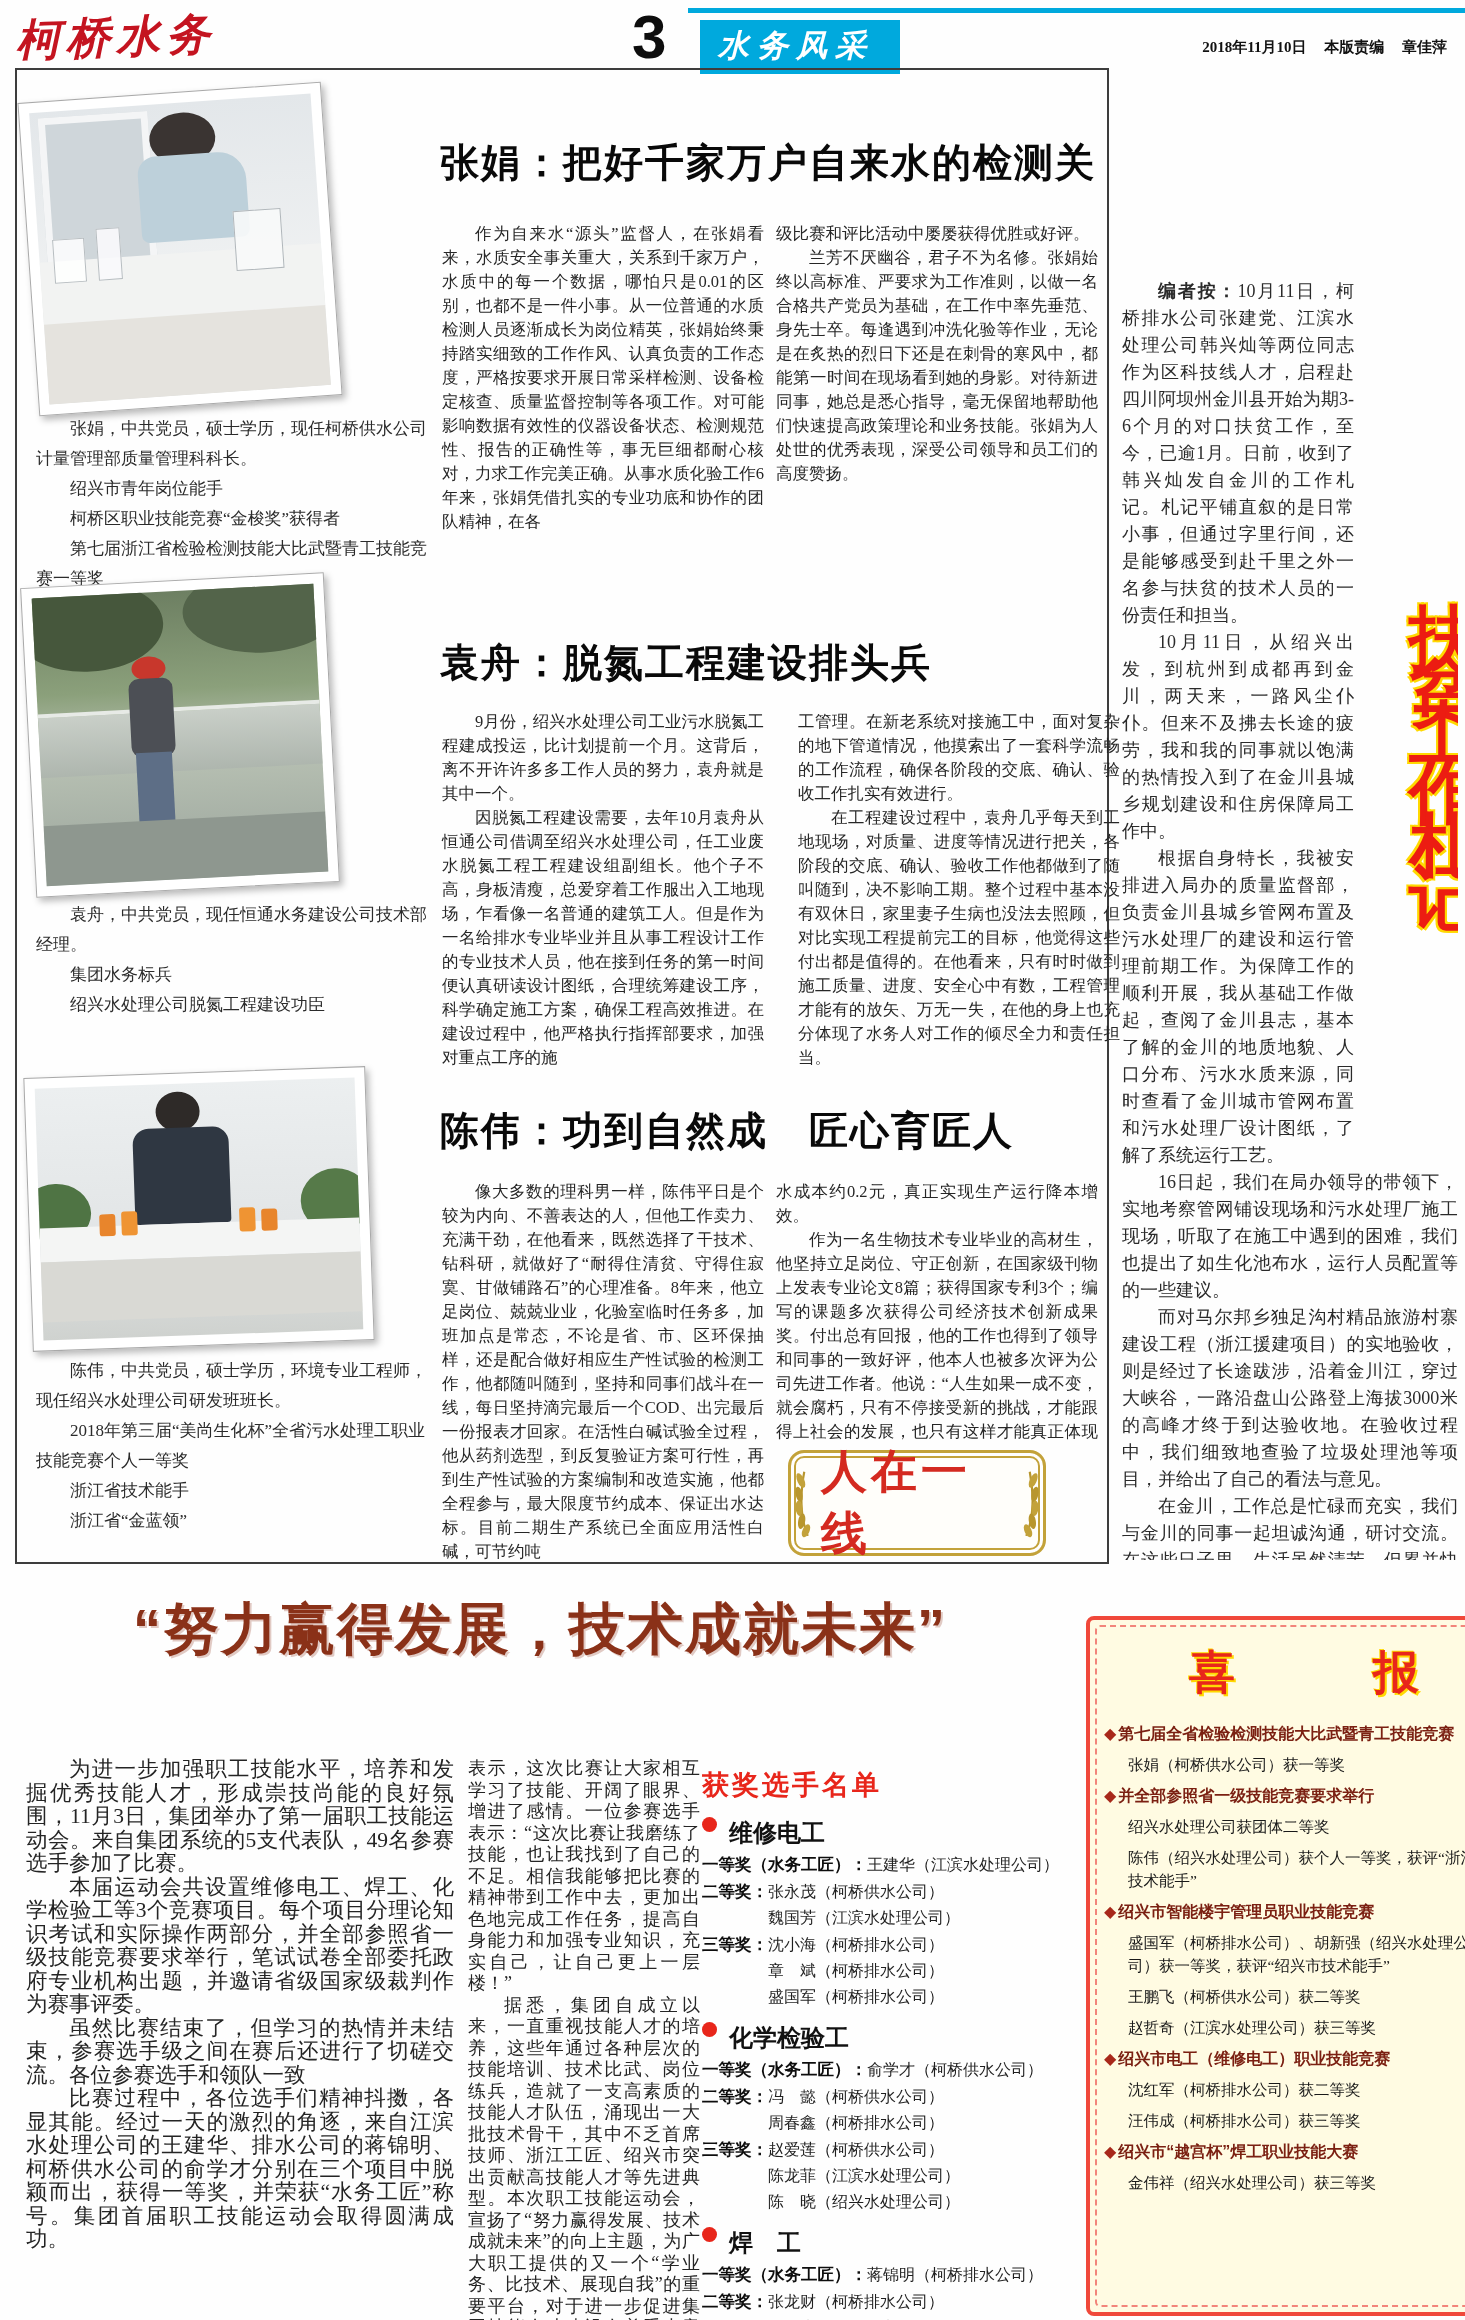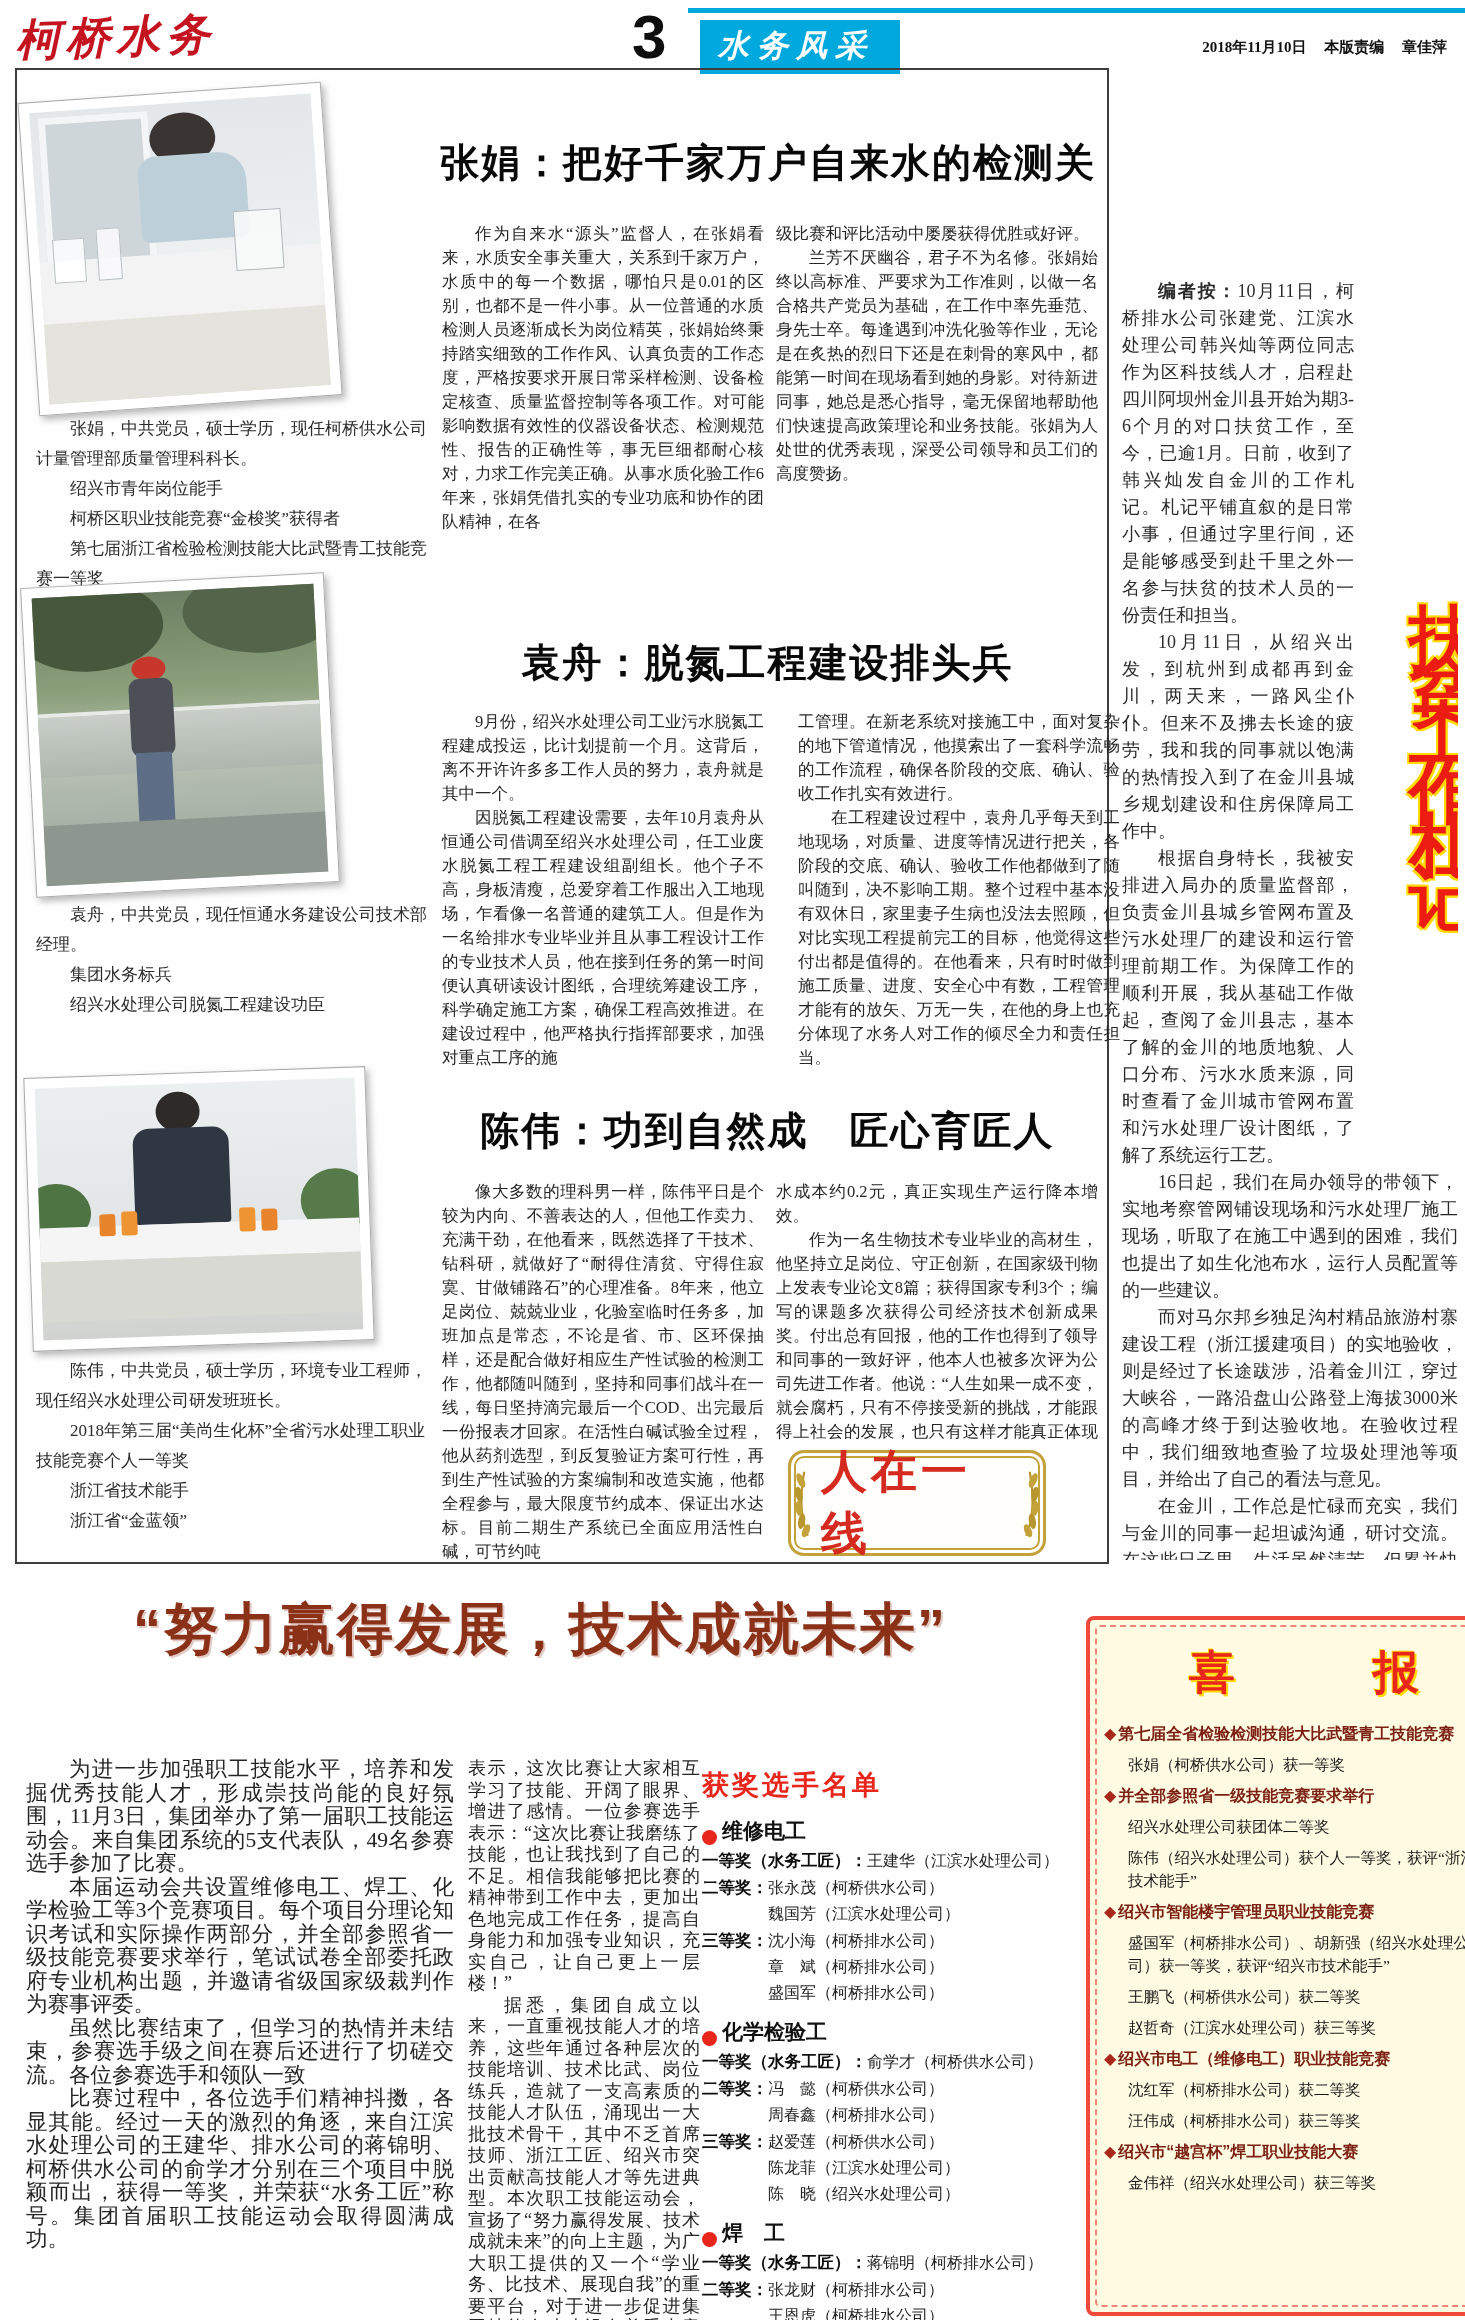--- a/index.html
+++ b/index.html
@@ -18,21 +18,21 @@
   .dateline span{margin-left:14px;}
 
   
   .main-box{position:absolute;left:15px;top:68px;width:1090px;height:1492px;border:2px solid #3d3d3d;}
 
   
   .photo{position:absolute;background:#fff;border:1px solid #a9a9a9;box-shadow:3px 4px 7px rgba(0,0,0,.28);padding:10px;}
   .scene{position:relative;width:100%;height:100%;overflow:hidden;}
   .abs{position:absolute;}
 
-  .atitle{position:absolute;left:440px;width:655px;text-align:center;font-weight:bold;color:#090909;
+  .atitle{position:absolute;left:440px;width:655px;font-weight:bold;color:#090909;
           font-size:39px;font-family:"Liberation Sans","DejaVu Sans",sans-serif;letter-spacing:2px;white-space:nowrap;}
   .tcol{position:absolute;width:322px;font-size:16.5px;line-height:24px;text-align:justify;color:#262626;}
   .tcol p{margin:0;text-indent:2em;}
   .cont-first p:first-child{text-indent:0;}
 
   .caption{position:absolute;left:36px;width:392px;font-size:17px;line-height:30px;color:#2b2b2b;}
   .caption p{margin:0;text-indent:2em;}
 
   
   .front-badge{position:absolute;left:788px;top:1450px;width:252px;height:100px;border:3px solid #c3a23a;
@@ -59,22 +59,22 @@
              color:#1d1d1d;letter-spacing:2px;}
   .b-col1{position:absolute;left:26px;top:1758px;width:428px;font-size:21.5px;line-height:23.5px;text-align:justify;color:#242424;}
   .b-col1 p{margin:0;text-indent:2em;}
   .b-col2{position:absolute;left:468px;top:1758px;width:232px;font-size:18px;line-height:21.5px;text-align:justify;color:#242424;}
   .b-col2 p{margin:0;text-indent:2em;}
 
   
   .awards{position:absolute;left:702px;top:1752px;width:368px;}
   .aw-heading{font-size:27px;font-weight:bold;color:#e8261b;letter-spacing:3px;
               font-family:"Liberation Sans","DejaVu Sans",sans-serif;margin:15px 0 12px 0;}
-  .aw-cat{margin:14px 0 4px 0;font-size:21px;font-weight:bold;color:#111;
-          font-family:"Liberation Sans","DejaVu Sans",sans-serif;display:flex;align-items:flex-end;}
+  .aw-cat{margin:14px 0 4px 0;font-size:24px;font-weight:bold;color:#111;
+          font-family:"Liberation Sans","DejaVu Sans",sans-serif;display:flex;align-items:flex-start;gap:7px;}
   .aw-dot{width:15px;height:15px;border-radius:50%;background:#e8261b;margin-right:5px;flex:0 0 auto;}
   .aw-line{margin:0 0 4px 0;font-size:16px;line-height:22px;color:#1f1f1f;}
   .aw-line b{font-family:"Liberation Sans","DejaVu Sans",sans-serif;font-size:16.5px;color:#0d0d0d;}
   .aw-line.cont{padding-left:66px;}
 
   
   .xibao{position:absolute;left:1086px;top:1616px;width:436px;height:700px;box-sizing:border-box;
          background:#fffbe2;border:4px solid #f0483a;border-radius:8px;padding:14px 14px 10px 14px;}
   .xibao:before{content:"";position:absolute;left:5px;top:5px;right:5px;bottom:5px;
          border:2px dashed #f2857a;border-radius:5px;pointer-events:none;}

